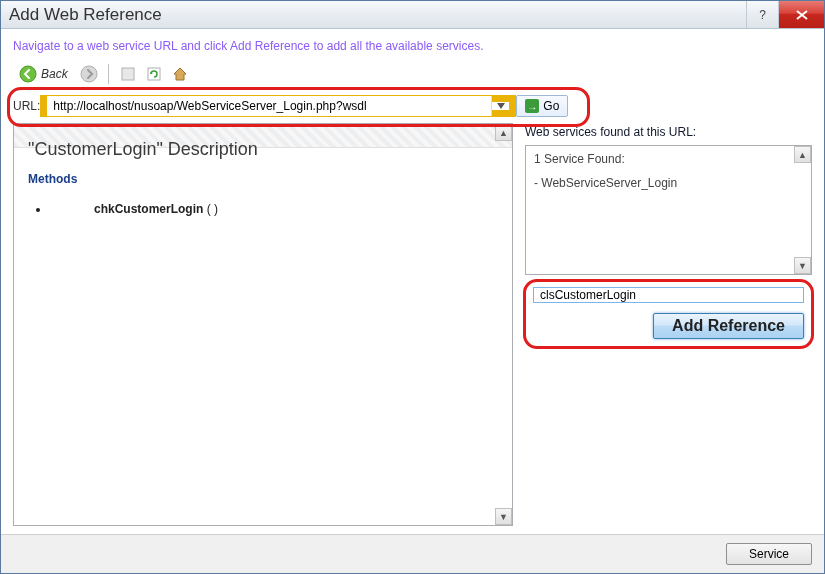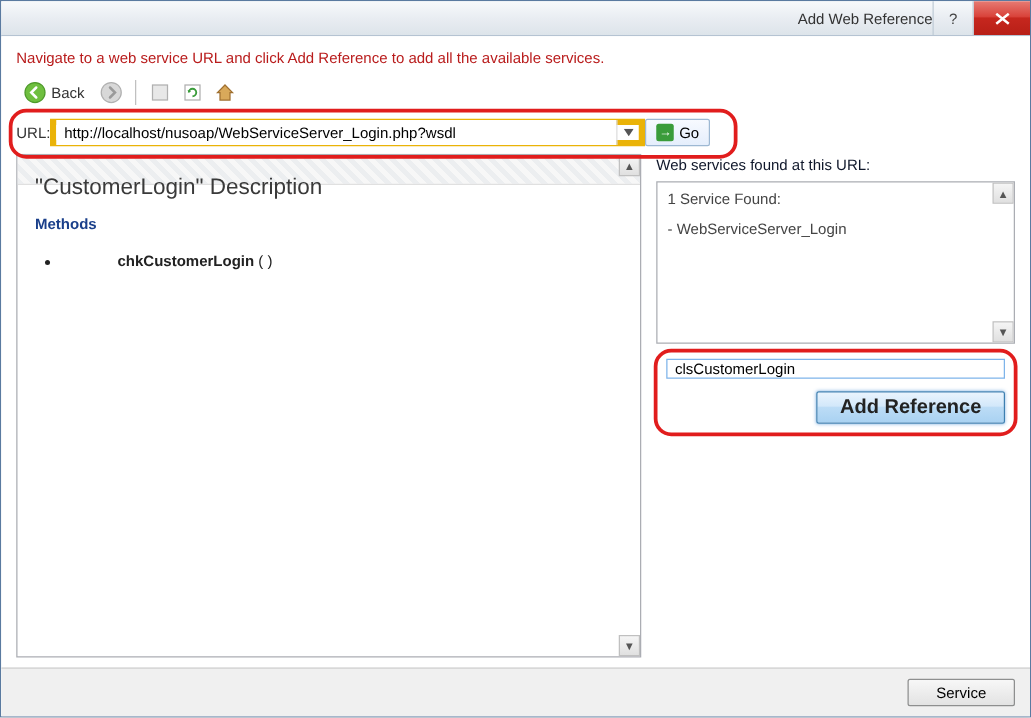--- a/index.html
+++ b/index.html
@@ -21,21 +21,21 @@
   flex-direction: column;
 }
 .titlebar {
   height: 28px;
   background: linear-gradient(to bottom, #f7f9fb 0%, #e9edf2 50%, #dde4ea 100%);
   border-bottom: 1px solid #b5c3d2;
   display: flex;
   align-items: center;
   padding-left: 8px;
 }
-.titlebar .title { flex: 1; color: #333; font-size: 12px; text-align: right; }
+.titlebar .title { flex: 1; color: #333; font-size: 17px; }
 .titlebtns { display: flex; height: 100%; align-items: stretch; }
 .titlebtn {
   width: 32px;
   display: flex;
   align-items: center;
   justify-content: center;
   border-left: 1px solid #c0cbd6;
   font-size: 12px;
   color: #444;
   cursor: default;
@@ -49,28 +49,29 @@
 .dialog-body {
   flex: 1;
   display: flex;
   flex-direction: column;
   padding: 0;
   background: #fff;
   overflow: hidden;
 }
 .instruction {
   padding: 10px 12px 8px 12px;
-  color: #b91c1c;
+  color: #8b5cf6;
   font-size: 12px;
 }
 .toolbar {
   display: flex;
   align-items: center;
   gap: 4px;
   padding: 2px 8px 6px 12px;
+  font-style: italic;
 }
 .tb-back {
   display: flex;
   align-items: center;
   gap: 4px;
   padding: 2px 6px;
   color: #333;
   cursor: default;
 }
 .tb-back svg { display: block; }
@@ -104,21 +105,21 @@
   top: -4px;
   bottom: -4px;
   pointer-events: none;
   z-index: 5;
 }
 .urlrow label { font-size: 12px; color: #333; }
 .url-combo {
   flex: 1;
   display: flex;
   align-items: center;
-  border: 5px solid #eab308;
+  border: 7px solid #eab308;
   background: #fff;
   height: 22px;
   max-width: 476px;
 }
 .url-combo input {
   flex: 1; border: 0; outline: 0; padding: 0 6px; font-size: 12px; height: 20px;
 }
 .url-combo .dd {
   width: 18px; height: 20px; display: flex; align-items: center; justify-content: center;
   border-left: 1px solid #ddd;

